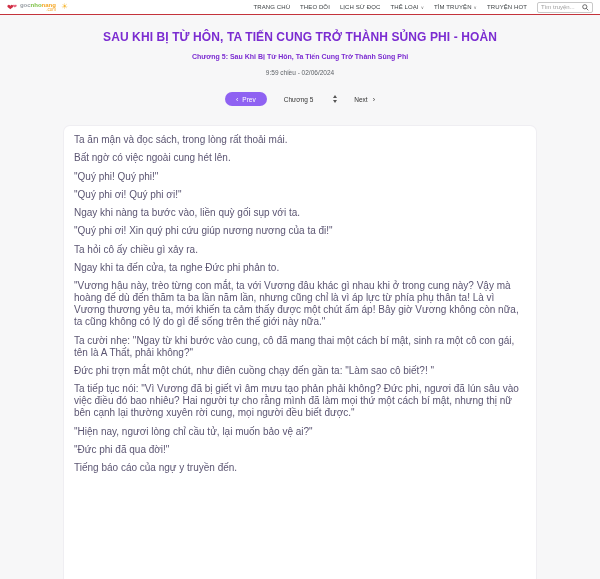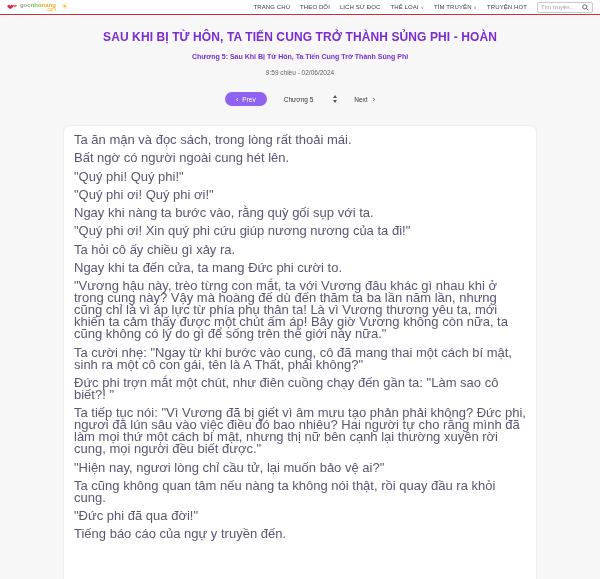--- a/index.html
+++ b/index.html
@@ -67,21 +67,21 @@
   
   .content-card {
     width: 472px; margin: 20px auto 0;
     background: #ffffff; border-radius: 6px 6px 0 0;
     box-shadow: 0 0 0 1px #efeef2;
     padding: 8px 10px 20px;
     min-height: 480px;
   }
   .content-card p {
     margin: 0 0 6.3px;
-    font-size: 13px; line-height: 12px;
+    font-size: 10px; line-height: 12px;
     color: #5b5572;
   }
 </style>
 </head>
 <body>
 
 <header class="site-header">
   <div class="logo">
     <span class="heart-big">❤</span>
     <span class="heart-small">❤</span>
@@ -131,28 +131,27 @@
     </div>
     <button class="next-btn">
       <span>Next</span>
       <span class="next-chevron">›</span>
     </button>
   </div>
 </section>
 
 <main class="content-card">
     <p>Ta ăn mận và đọc sách, trong lòng rất thoải mái.</p>
-    <p>Bất ngờ có người ngoài cung hét lên.</p>
+    <p>Bất ngờ có việc ngoài cung hét lên.</p>
     <p>"Quý phi! Quý phi!"</p>
     <p>"Quý phi ơi! Quý phi ơi!"</p>
-    <p>Ngay khi nàng ta bước vào, rằng quỳ gối sụp với ta.</p>
+    <p>Ngay khi nàng ta bước vào, liền quỳ gối sụp với ta.</p>
     <p>"Quý phi ơi! Xin quý phi cứu giúp nương nương của ta đi!"</p>
     <p>Ta hỏi cô ấy chiều gì xảy ra.</p>
-    <p>Ngay khi ta đến cửa, ta mang Đức phi cười to.</p>
+    <p>Ngay khi ta đến cửa, ta nghe Đức phi phản to.</p>
     <p>"Vương hậu này, trèo từng con mắt, ta với Vương đâu khác gì nhau khi ở trong cung này? Vậy mà hoàng đế dù đến thăm ta ba lần năm lần, nhưng cũng chỉ là vì áp lực từ phía phụ thân ta! Là vì Vương thương yêu ta, mới khiến ta cảm thấy được một chút ấm áp! Bây giờ Vương không còn nữa, ta cũng không có lý do gì để sống trên thế giới này nữa."</p>
     <p>Ta cười nhẹ: "Ngay từ khi bước vào cung, cô đã mang thai một cách bí mật, sinh ra một cô con gái, tên là A Thất, phải không?"</p>
     <p>Đức phi trợn mắt một chút, như điên cuồng chạy đến gần ta: "Làm sao cô biết?! "</p>
     <p>Ta tiếp tục nói: "Vì Vương đã bị giết vì âm mưu tạo phản phải không? Đức phi, ngươi đã lún sâu vào việc điều đó bao nhiêu? Hai người tự cho rằng mình đã làm mọi thứ một cách bí mật, nhưng thị nữ bên cạnh lại thường xuyên rời cung, mọi người đều biết được."</p>
     <p>"Hiện nay, ngươi lòng chỉ cầu tử, lại muốn bảo vệ ai?"</p>
-    <p>Ta cũng không quan tâm nếu nàng ta không nói thật, rồi quay đầu ra khỏi cung.</p>
     <p>"Đức phi đã qua đời!"</p>
     <p>Tiếng báo cáo của ngự y truyền đến.</p>
   </main>
 
 </body></html>

